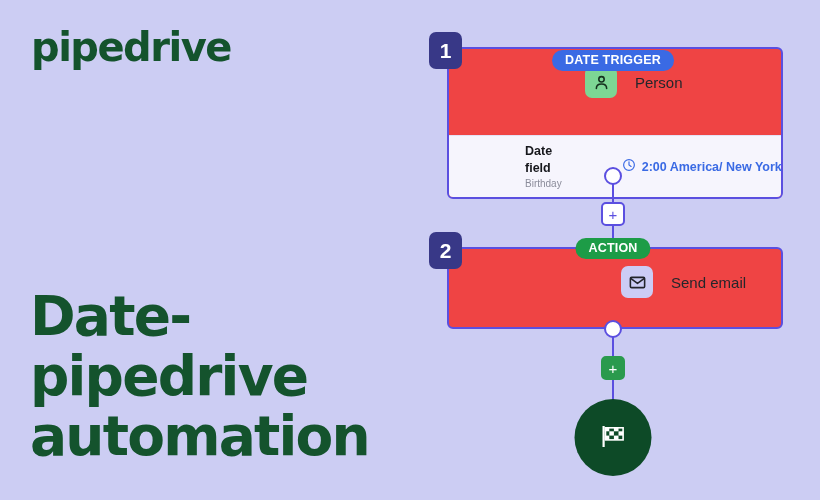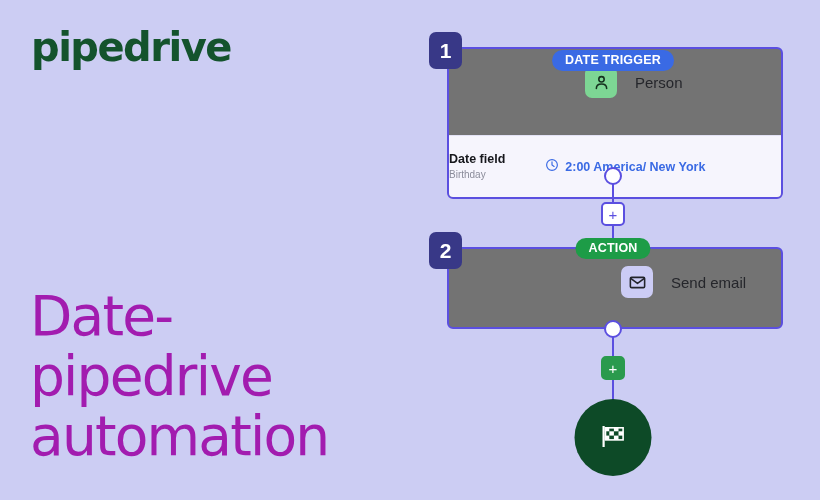--- a/index.html
+++ b/index.html
@@ -32,41 +32,41 @@
     color: #14532d;
     line-height: 1;
     font-family: "DejaVu Sans", sans-serif;
   }
   #headline {
     position: absolute;
     left: 30px;
     top: 287px;
     width: 360px;
     font-size: 55px;
-    font-weight: normal;
+    font-weight: bold;
     line-height: 1.09;
     letter-spacing: -1.8px;
-    color: #a21caf;
+    color: #14532d;
     font-family: "DejaVu Sans", sans-serif;
   }
   #headline .ln { display: block; white-space: nowrap; }
 
   
   #flow {
     position: absolute;
     left: 425px;
     top: 28px;
     width: 370px;
     height: 450px;
   }
 
   .card {
     position: absolute;
     box-sizing: border-box;
-    background: #737373;
+    background: #ef4444;
     border: 2px solid #5b4fe0;
     border-radius: 6px;
   }
   #card-1 { left: 22px; top: 19px; width: 336px; height: 152px; }
   #card-2 { left: 22px; top: 219px; width: 336px; height: 82px; padding-left: 36px; }
 
   .card-body {
     display: flex;
     align-items: center;
     height: 66px;
@@ -75,21 +75,23 @@
   }
   .card-footer {
     position: absolute;
     left: 0; right: 0; bottom: 0;
     height: 62px;
     background: #f6f5fd;
     border-top: 1px solid #e3e2f5;
     border-radius: 0 0 4px 4px;
     display: flex;
     align-items: center;
-    box-sizing: border-box;
+    padding-left: 76px;
+    box-sizing: border-box;
+    gap: 20px;
   }
 
   .icon-tile {
     width: 32px;
     height: 32px;
     border-radius: 7px;
     display: flex;
     align-items: center;
     justify-content: center;
     flex: none;

